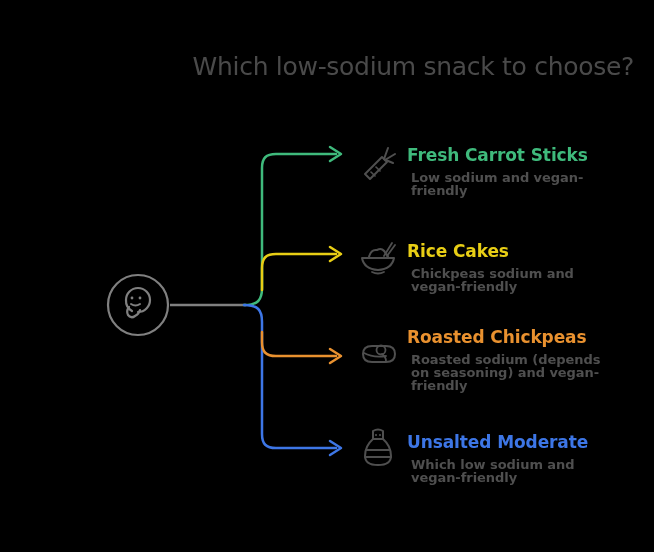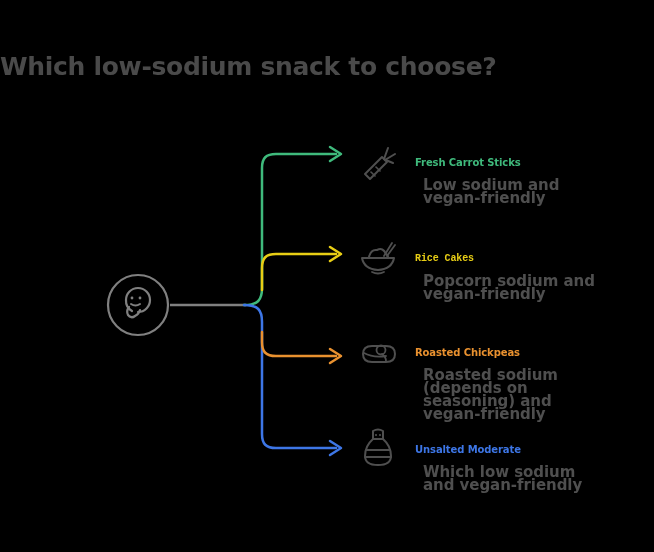--- a/index.html
+++ b/index.html
@@ -21,23 +21,23 @@
     top: 0;
     width: 654px;
     height: 552px;
   }
 
   #title {
     position: absolute;
     left: 0;
     top: 52px;
     width: 634px;
-    text-align: left;
+    text-align: right;
     font-size: 25px;
-    font-weight: bold;
+    font-weight: normal;
     letter-spacing: -0.3px;
     color: #4a4a4a;
     font-family: "DejaVu Sans", "Liberation Sans", sans-serif;
   }
 
   .connectors {
     position: absolute;
     left: 0;
     top: 0;
     width: 654px;
@@ -64,50 +64,50 @@
   }
 
   .branch-text {
     position: absolute;
     left: 52px;
     top: 0px;
     width: 210px;
   }
 
   .branch-title {
-    font-size: 10px;
+    font-size: 17px;
     font-weight: bold;
     letter-spacing: -0.1px;
     line-height: 14px;
-    margin: 8px;
+    margin: 0;
   }
 
   .branch-desc {
-    font-size: 15px;
+    font-size: 13px;
     font-weight: bold;
     color: #4f4f4f;
     line-height: 13px;
-    margin: 16px;
+    margin: 4px;
     margin-top: 9px;
     letter-spacing: -0.05px;
   }
 
   .b1 { left: 355px; top: 138px; }
   .b2 { left: 355px; top: 234px; }
   .b3 { left: 355px; top: 330px; }
   .b4 { left: 355px; top: 425px; }
 
   .b1 .branch-title { color: #3fba7c; }
-  .b2 .branch-title { color: #e8ce15; font-family: Liberation Mono, monospace; }
+  .b2 .branch-title { color: #e8ce15; }
   .b3 .branch-title { color: #e9912f; }
   .b4 .branch-title { color: #3d76e6; }
 
   .b1 .branch-text { top: 10px; }
   .b2 .branch-text { top: 10px; }
-  .b3 .branch-text { top: 8px; }
+  .b3 .branch-text { top: 0px; }
   .b4 .branch-text { top: 10px; }
 </style>
 </head>
 <body>
 
 <div id="canvas">
 
   <div id="title">Which low-sodium snack to choose?</div>
 
   <svg class="connectors" viewBox="0 0 654 552" width="654" height="552" fill="none">
@@ -165,21 +165,21 @@
       <svg width="46" height="46" viewBox="0 0 46 46" fill="none">
         <path d="M7 24 L39 24 Q37 35 23 36 Q9 35 7 24 Z" stroke="#4f4f4f" stroke-width="2" fill="none" stroke-linejoin="round"></path>
         <path d="M14 23 Q16 15 22 16 Q28 13 31 20 Q33 21 33 23" stroke="#4f4f4f" stroke-width="2" fill="none" stroke-linejoin="round" stroke-linecap="round"></path>
         <path d="M29 22 L37 9" stroke="#4f4f4f" stroke-width="1.8" stroke-linecap="round"></path>
         <path d="M32 22 L40 11" stroke="#4f4f4f" stroke-width="1.8" stroke-linecap="round"></path>
         <path d="M17 38 Q23 41 29 38" stroke="#4f4f4f" stroke-width="1.8" fill="none" stroke-linecap="round"></path>
       </svg>
     </div>
     <div class="branch-text">
       <div class="branch-title">Rice Cakes</div>
-      <div class="branch-desc">Popcorn sodium and vegan-friendly</div>
+      <div class="branch-desc">Chickpeas sodium and vegan-friendly</div>
     </div>
   </div>
 
   <div class="branch b3">
     <div class="branch-icon">
       <svg width="46" height="46" viewBox="0 0 46 46" fill="none">
         <path d="M8 24 Q8 16 17 16 L31 16 Q40 16 40 24 Q40 32 31 32 L17 32 Q8 32 8 24 Z" stroke="#4f4f4f" stroke-width="2" fill="none" stroke-linejoin="round"></path>
         <path d="M9 23 Q18 28 31 26" stroke="#4f4f4f" stroke-width="1.8" fill="none" stroke-linecap="round"></path>
         <circle cx="26" cy="20" r="4.5" stroke="#4f4f4f" stroke-width="1.8" fill="none"></circle>
         <path d="M27 24 Q31 27 31 31" stroke="#4f4f4f" stroke-width="1.8" fill="none" stroke-linecap="round"></path>

